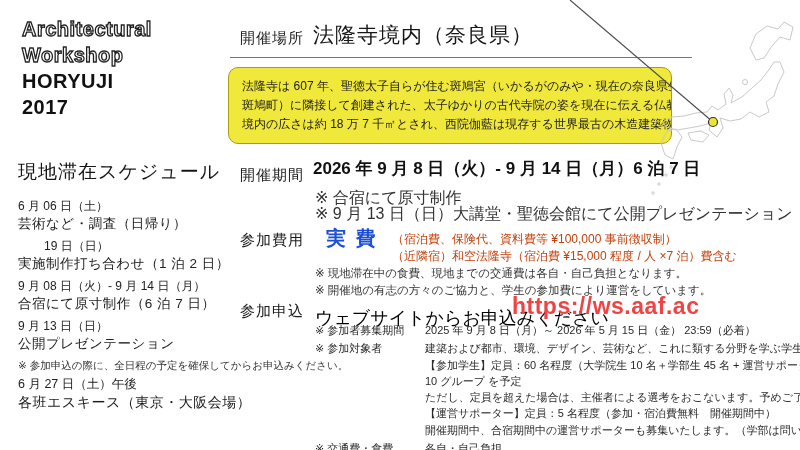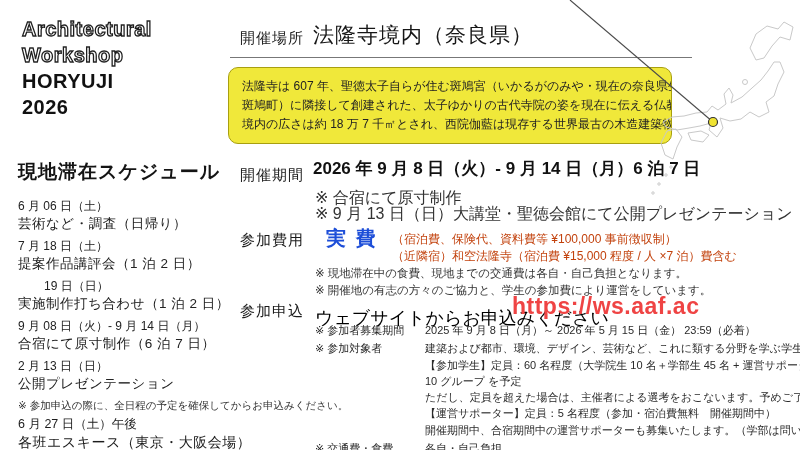--- a/index.html
+++ b/index.html
@@ -22,21 +22,21 @@
     border:1.5px solid var(--highlight-border,#a89f10);border-radius:10px;overflow:hidden;
   }
   .desc-line{font-size:12px;line-height:19px;white-space:nowrap;color:#222;}
   
   .map-svg{position:absolute;left:560px;top:0;width:240px;height:200px;}
   .map-outline{fill:none;stroke:var(--map-outline,#c9c9c9);stroke-width:1;}
   .leader-line{stroke:var(--leader-line,#4a4a4a);stroke-width:1.1;}
   .marker-dot{fill:var(--marker-fill,#f0e432);stroke:#333;stroke-width:1.2;}
   
   .schedule{position:absolute;left:18px;top:160px;width:250px;}
-  .schedule-heading{font-size:19px;line-height:24px;letter-spacing:1px;margin-bottom:15px;color:#141414;font-weight:bold;}
+  .schedule-heading{font-size:19px;line-height:24px;letter-spacing:1px;margin-bottom:15px;color:#141414;}
   .sch-item{margin-bottom:7px;}
   .sch-date{font-size:12px;line-height:14px;margin-bottom:2px;color:#222;}
   .sch-event{font-size:13.5px;line-height:17px;letter-spacing:.5px;color:#222;white-space:nowrap;}
   .sch-indent{padding-left:26px;}
   .sch-note{font-size:10.5px;line-height:13px;margin:2px 0 5px 0;white-space:nowrap;color:#333;}
   .sch-extra-date{font-size:12.5px;line-height:15px;margin-bottom:2px;}
   .sch-extra-event{font-size:14px;line-height:17px;letter-spacing:.5px;white-space:nowrap;}
   
   .info-label{position:absolute;left:240px;font-size:15px;letter-spacing:1px;color:#1a1a1a;}
   .period-value{position:absolute;left:313px;top:157px;font-size:17px;font-weight:bold;color:#111;white-space:nowrap;}
@@ -58,21 +58,21 @@
 </style>
 </head>
 <body>
 
 <div class="stage">
 
   <div class="title-block">
     <div class="title-outline">Architectural</div>
     <div class="title-outline">Workshop</div>
     <div class="title-solid">HORYUJI</div>
-    <div class="title-solid">2026</div>
+    <div class="title-solid">2017</div>
   </div>
 
   <div class="venue-label">開催場所</div>
   <div class="venue-value">法隆寺境内（奈良県）</div>
   <div class="venue-divider"></div>
 
   <div class="desc-box">
     <div class="desc-line">法隆寺は 607 年、聖徳太子自らが住む斑鳩宮（いかるがのみや・現在の奈良県生駒郡</div>
     <div class="desc-line">斑鳩町）に隣接して創建された、太子ゆかりの古代寺院の姿を現在に伝える仏教施設で</div>
     <div class="desc-line">境内の広さは約 18 万 7 千㎡とされ、西院伽藍は現存する世界最古の木造建築物群です。</div>
@@ -93,33 +93,29 @@
   </svg>
 
   <div class="schedule">
     <div class="schedule-heading">現地滞在スケジュール</div>
 
     <div class="sch-item">
       <div class="sch-date">6 月 06 日（土）</div>
       <div class="sch-event">芸術など・調査（日帰り）</div>
     </div>
     <div class="sch-item">
-      <div class="sch-date">7 月 18 日（土）</div>
-      <div class="sch-event">提案作品講評会（1 泊 2 日）</div>
-    </div>
-    <div class="sch-item">
       <div class="sch-date sch-indent">19 日（日）</div>
       <div class="sch-event">実施制作打ち合わせ（1 泊 2 日）</div>
     </div>
     <div class="sch-item">
       <div class="sch-date">9 月 08 日（火）- 9 月 14 日（月）</div>
       <div class="sch-event">合宿にて原寸制作（6 泊 7 日）</div>
     </div>
     <div class="sch-item">
-      <div class="sch-date">2 月 13 日（日）</div>
+      <div class="sch-date">9 月 13 日（日）</div>
       <div class="sch-event">公開プレゼンテーション</div>
     </div>
 
     <div class="sch-note">※ 参加申込の際に、全日程の予定を確保してからお申込みください。</div>
     <div class="sch-extra-date">6 月 27 日（土）午後</div>
     <div class="sch-extra-event">各班エスキース（東京・大阪会場）</div>
   </div>
 
   <div class="info-label" style="top:166px;">開催期間</div>
   <div class="period-value">2026 年 9 月 8 日（火）- 9 月 14 日（月）6 泊 7 日</div>

